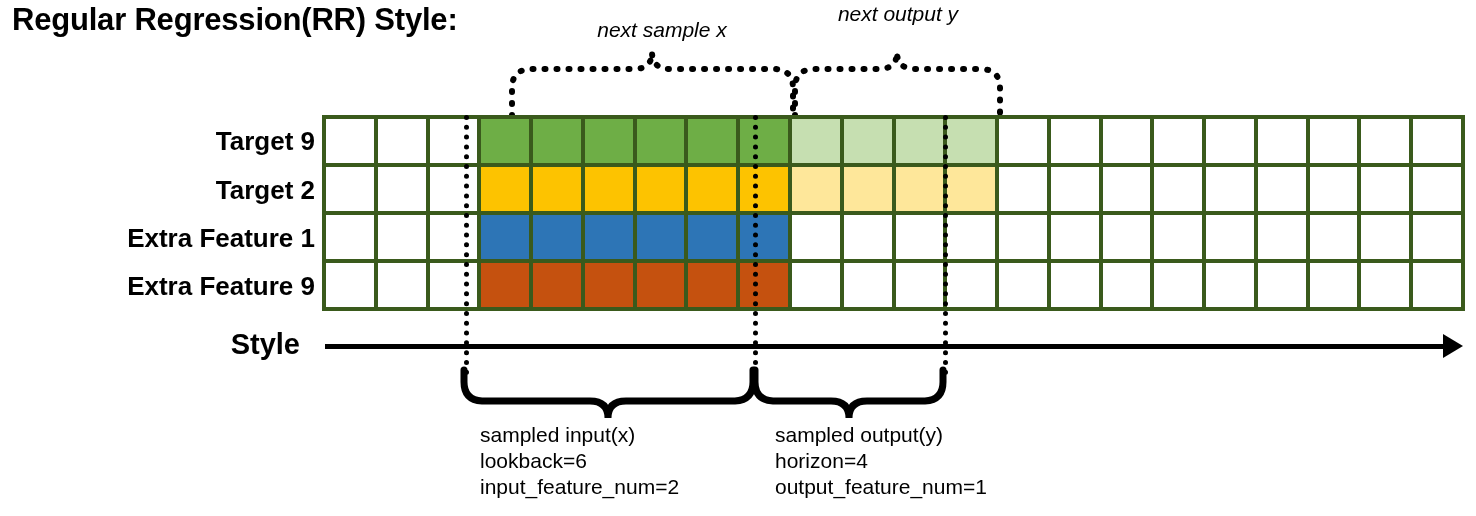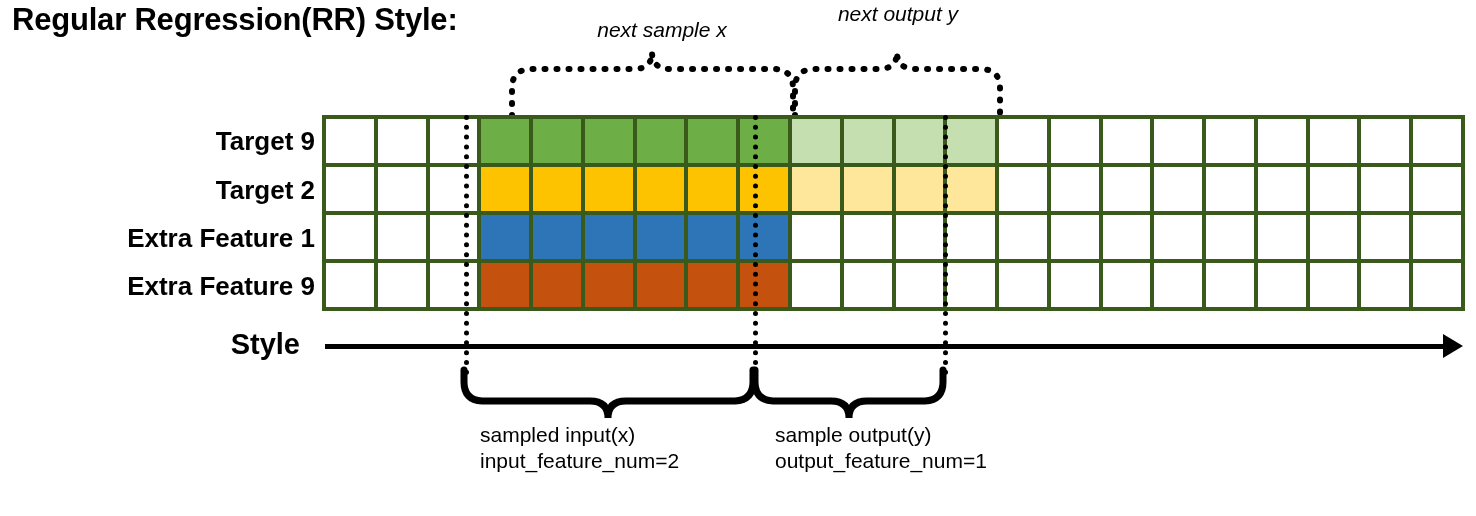--- a/index.html
+++ b/index.html
@@ -216,20 +216,22 @@
 
   <svg class="overlay">
 
     <path d="M 464 370 L 464 382 Q 464 400 482 401 L 590 401 Q 608 401 608 418 Q 608 401 626 401 L 735 401 Q 753 400 753 382 L 753 370" fill="none" stroke="#000" stroke-width="7" stroke-linecap="round"></path>
 
     <path d="M 755 370 L 755 382 Q 755 400 773 401 L 831 401 Q 849 401 849 418 Q 849 401 867 401 L 925 401 Q 943 400 943 382 L 943 370" fill="none" stroke="#000" stroke-width="7" stroke-linecap="round"></path>
   </svg>
 
   <div class="bot-caption" id="bcap-x">
     <div>sampled input(x)</div>
+    <div>lookback=6</div>
     <div>input_feature_num=2</div>
   </div>
   <div class="bot-caption" id="bcap-y">
-    <div>sample output(y)</div>
+    <div>sampled output(y)</div>
+    <div>horizon=4</div>
     <div>output_feature_num=1</div>
   </div>
 
 </div>
 
 </body></html>

